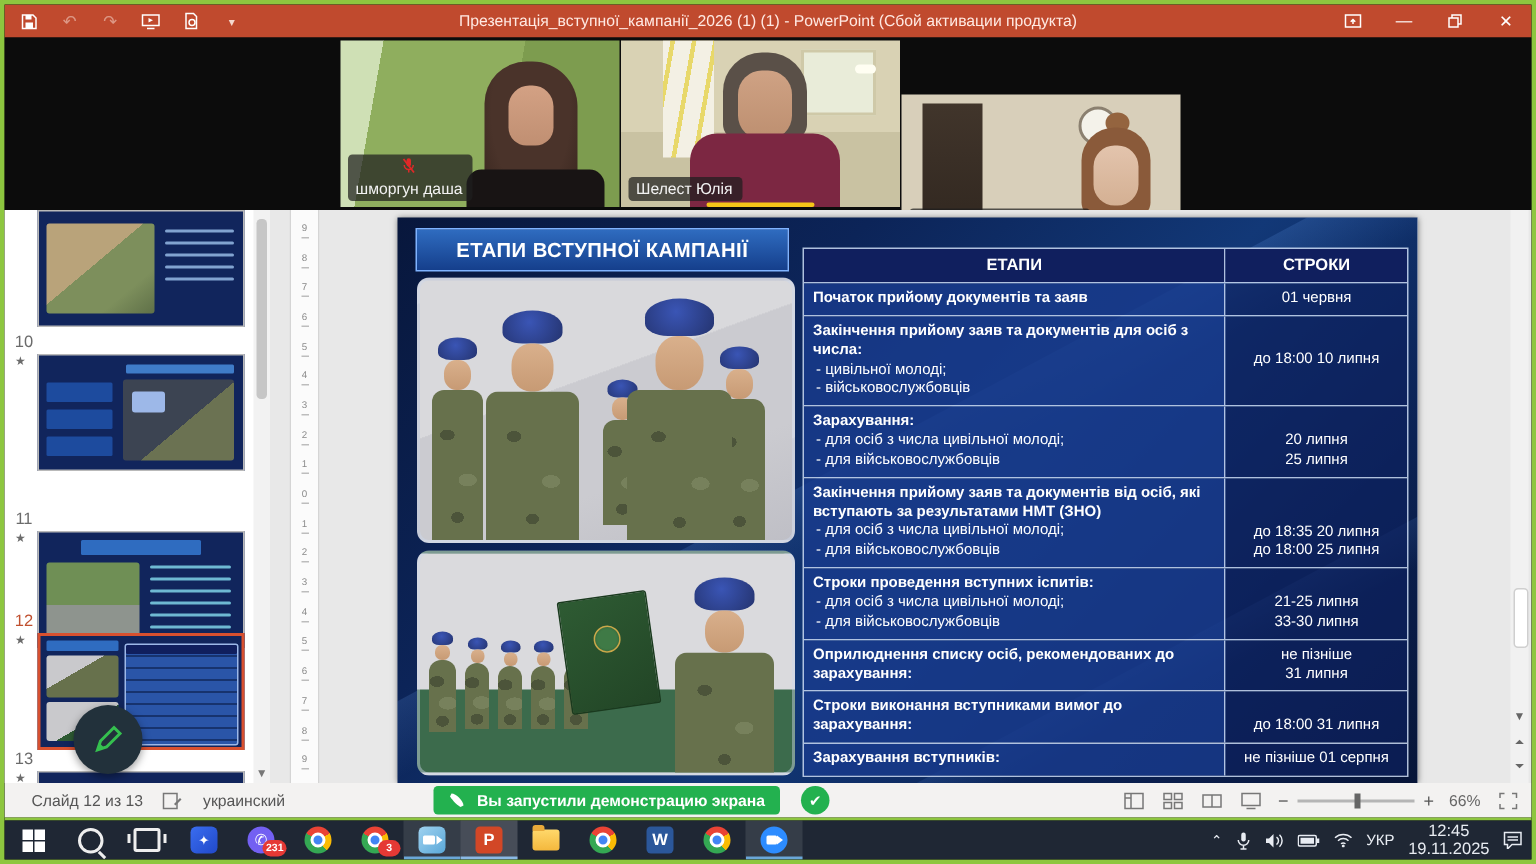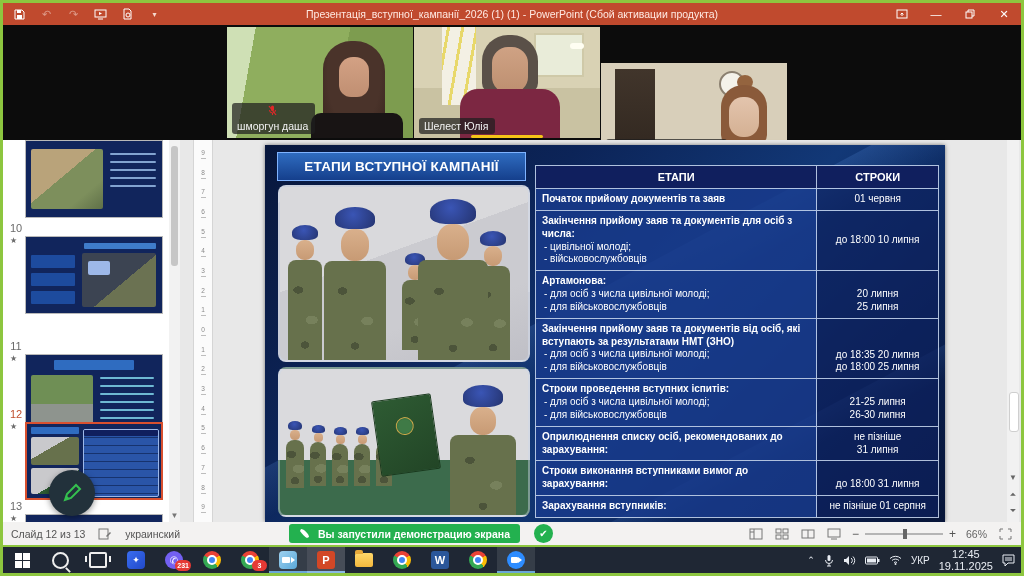--- a/index.html
+++ b/index.html
@@ -102,21 +102,21 @@
   .thead .cell{background:#101f5e;font-weight:bold;font-size:11px;justify-content:center;text-align:center;padding:4px 4px;}
   .cell{box-sizing:border-box;color:#fff;font-size:10px;line-height:1.28;display:flex;flex-direction:column;}
   .c-stage{width:70%;background:rgba(24,58,140,.82);padding:3px 6px;border-right:1px solid rgba(205,220,245,.85);justify-content:center;}
   .c-term{width:30%;background:rgba(13,34,96,.66);padding:3px 4px;align-items:center;text-align:center;justify-content:center;}
   .c-term.vb{justify-content:flex-end;padding-bottom:4px;}
   .ln-h{font-weight:bold;}
   .ln-b{padding-left:2px;}
 
   
   .statusbar{left:0;top:519px;width:1018px;height:23px;background:#f3f2f1;display:flex;align-items:center;color:#555;font-size:10.5px;}
-  .statusbar .left{display:flex;align-items:center;gap:12px;margin-left:8px;}
+  .statusbar .left{display:flex;align-items:center;gap:12px;margin-left:18px;}
   .statusbar .right{margin-left:auto;display:flex;align-items:center;gap:10px;margin-right:8px;color:#666;}
   .sb-ic{width:16px;height:14px;display:flex;align-items:center;justify-content:center;}
   .zoomslider{display:flex;align-items:center;gap:6px;}
   .ztrack{width:78px;height:2px;background:#b5b5b5;position:relative;}
   .zhandle{position:absolute;left:38px;top:-4px;width:4px;height:10px;background:#666;}
   .zsign{font-size:12px;color:#555;}
 
   
   .share-pill{left:286px;top:521px;height:19px;display:flex;align-items:center;gap:8px;background:#23b14f;color:#fff;
     font-size:10.5px;font-weight:bold;padding:0 10px;border-radius:3px;}
@@ -486,21 +486,21 @@
               <div class="ln-h">Закінчення прийому заяв та документів для осіб з числа:</div>
               <div class="ln-b">-    цивільної молоді;</div>
               <div class="ln-b">-    військовослужбовців</div>
             </div>
             <div class="cell c-term">
               <div>до 18:00 10 липня</div>
             </div>
           </div>
           <div class="trow" style="flex: 1 1 auto;">
             <div class="cell c-stage">
-              <div class="ln-h">Артамонова:</div>
+              <div class="ln-h">Зарахування:</div>
               <div class="ln-b">-    для осіб з числа цивільної молоді;</div>
               <div class="ln-b">-    для військовослужбовців</div>
             </div>
             <div class="cell c-term vb">
               <div>20 липня</div>
               <div>25 липня</div>
             </div>
           </div>
           <div class="trow" style="flex: 1 1 auto;">
             <div class="cell c-stage">
@@ -514,21 +514,21 @@
             </div>
           </div>
           <div class="trow" style="flex: 1 1 auto;">
             <div class="cell c-stage">
               <div class="ln-h">Строки проведення вступних іспитів:</div>
               <div class="ln-b">-    для осіб з числа цивільної молоді;</div>
               <div class="ln-b">-    для військовослужбовців</div>
             </div>
             <div class="cell c-term vb">
               <div>21-25 липня</div>
-              <div>26-30 липня</div>
+              <div>33-30 липня</div>
             </div>
           </div>
           <div class="trow" style="flex: 1 1 auto;">
             <div class="cell c-stage">
               <div class="ln-h">Оприлюднення списку осіб, рекомендованих до зарахування:</div>
             </div>
             <div class="cell c-term">
               <div>не пізніше</div>
               <div>31 липня</div>
             </div>

